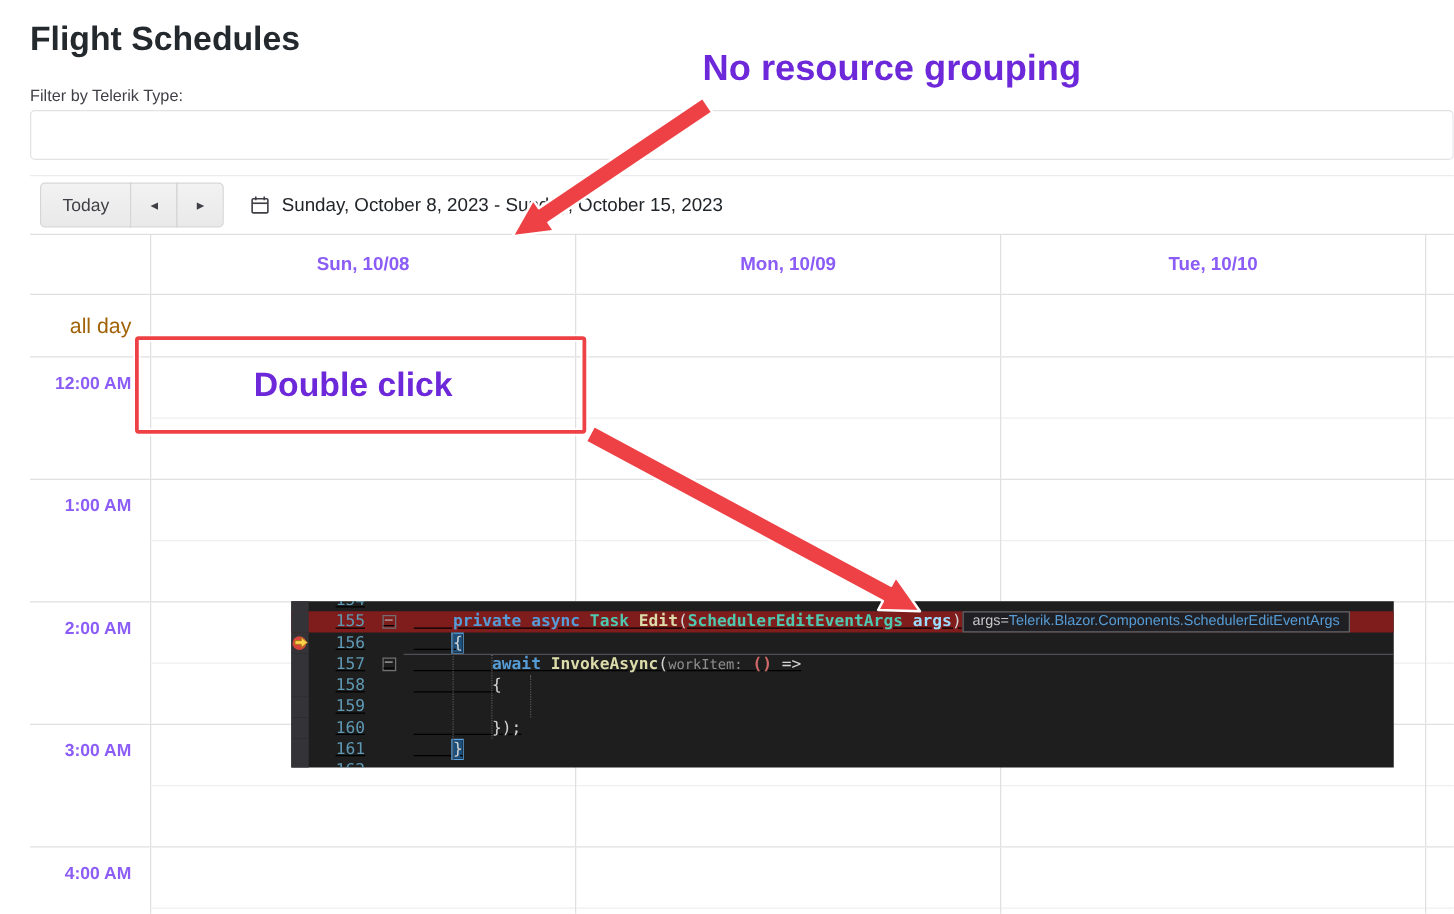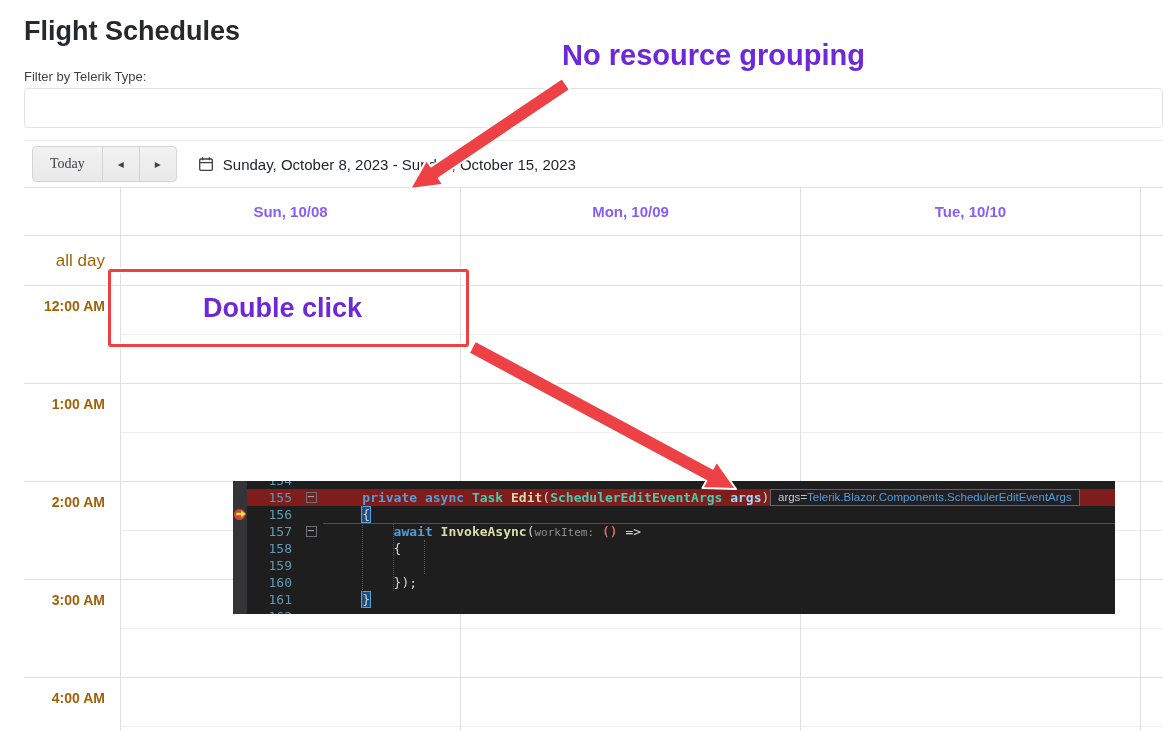--- a/index.html
+++ b/index.html
@@ -13,50 +13,50 @@
                   border:1px solid #e2e2e6; border-radius:4px; background:#fff; outline:none;
                   font-family:inherit; font-size:14px; padding:0 10px; }
 
   
   .scheduler { position:absolute; left:24px; top:140px; width:1456px; height:640px;
                background:#fff; border-top:1px solid #ebebeb; }
   .sch-toolbar { height:47px; display:flex; align-items:center; padding:0 8px;
                  border-bottom:1px solid #e0e0e0; }
   .btn-group { display:flex; }
   .btn { height:36px; background:linear-gradient(#f2f2f2,#e9e9e9); border:1px solid #d5d5d5;
-         color:#3f3f46; font-size:14px; font-family:Liberation Serif, serif; display:flex; align-items:center;
+         color:#3f3f46; font-size:14px; font-family:Liberation Sans, sans-serif; display:flex; align-items:center;
          justify-content:center; cursor:pointer; }
   .btn-today { padding:0 17px; border-radius:4px 0 0 4px; }
   .btn-arrow { width:38px; margin-left:-1px; font-size:12px; font-family:"DejaVu Sans", sans-serif; }
   .btn-arrow.last { border-radius:0 4px 4px 0; }
   .date-wrap { display:flex; align-items:center; margin-left:21px; gap:9px; }
   .cal-icon svg { display:block; }
   .date-text { font-size:15px; color:#212529; }
 
   .sch-header { display:flex; height:48px; border-bottom:1px solid #e0e0e0; }
   .col-time { width:96px; flex:none; }
   .day-col { width:340px; flex:none; border-left:1px solid #e0e0e0; display:flex;
              align-items:center; justify-content:center; font-size:15px; font-weight:700; color:#8b5cf6; }
   .sch-allday { display:flex; height:50px; border-bottom:1px solid #e0e0e0; }
   .allday-label { width:96px; flex:none; display:flex; align-items:center; justify-content:flex-end;
                   padding-right:15px; font-size:17px; font-weight:400; color:#a16207; }
   .allday-cell { width:340px; flex:none; border-left:1px solid #e0e0e0; }
   .sch-row { display:flex; height:98px; border-bottom:1px solid #e0e0e0; }
   .hour-label { width:96px; flex:none; text-align:right; padding:12px 15px 0 0;
-                font-size:14px; font-weight:700; color:#a16207; }
+                font-size:14px; font-weight:700; color:#8b5cf6; }
   .slot-cell { width:340px; flex:none; border-left:1px solid #e0e0e0; position:relative; }
   .slot-cell::after { content:""; position:absolute; left:0; right:0; top:48px;
                       border-bottom:1px solid #efefef; }
 
   
   .code-block { position:absolute; left:233px; top:481px; width:882px; height:133px;
                 background:#1e1e1e; overflow:hidden; z-index:5;
                 font-family:"DejaVu Sans Mono", monospace; font-size:13px; line-height:17px; }
   .code-scroll { margin-top:-9px; }
-  .code-row { display:flex; height:17px; }
+  .code-row { display:flex; height:17px;text-decoration:underline; }
   .code-row.hl { background:#7f1d1d; }
   .c-margin { width:14px; flex:none; background:#333338; position:relative; }
   .c-num { width:52px; flex:none; text-align:right; padding-right:7px; color:#5f9ab5; }
   .c-fold { width:24px; flex:none; display:flex; align-items:center; justify-content:center; }
   .fold-box { width:11px; height:11px; border:1px solid #707074; color:#c0c0c0;
               font-size:10px; line-height:8px; text-align:center; font-family:"DejaVu Sans", sans-serif; }
   .c-text { white-space:pre; color:#d4d4d4; padding-left:8px; }
   .tk-kw { color:#569cd6; font-weight:700; }
   .tk-type { color:#4ec9b0; font-weight:700; }
   .tk-method { color:#dcdcaa; font-weight:700; }

